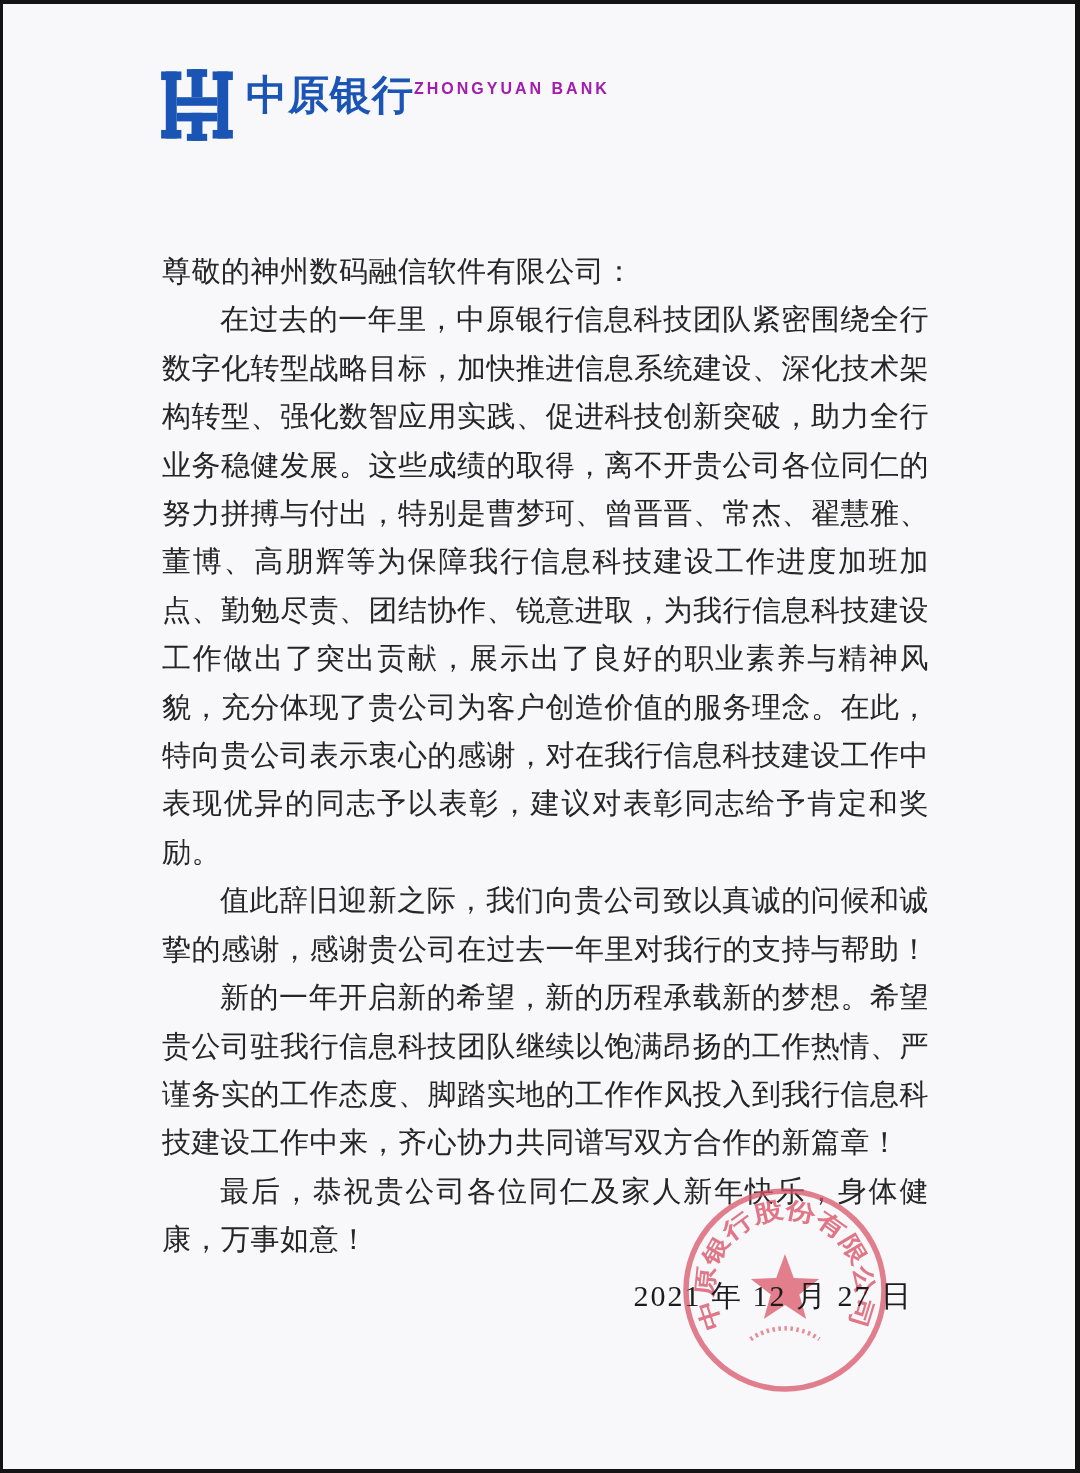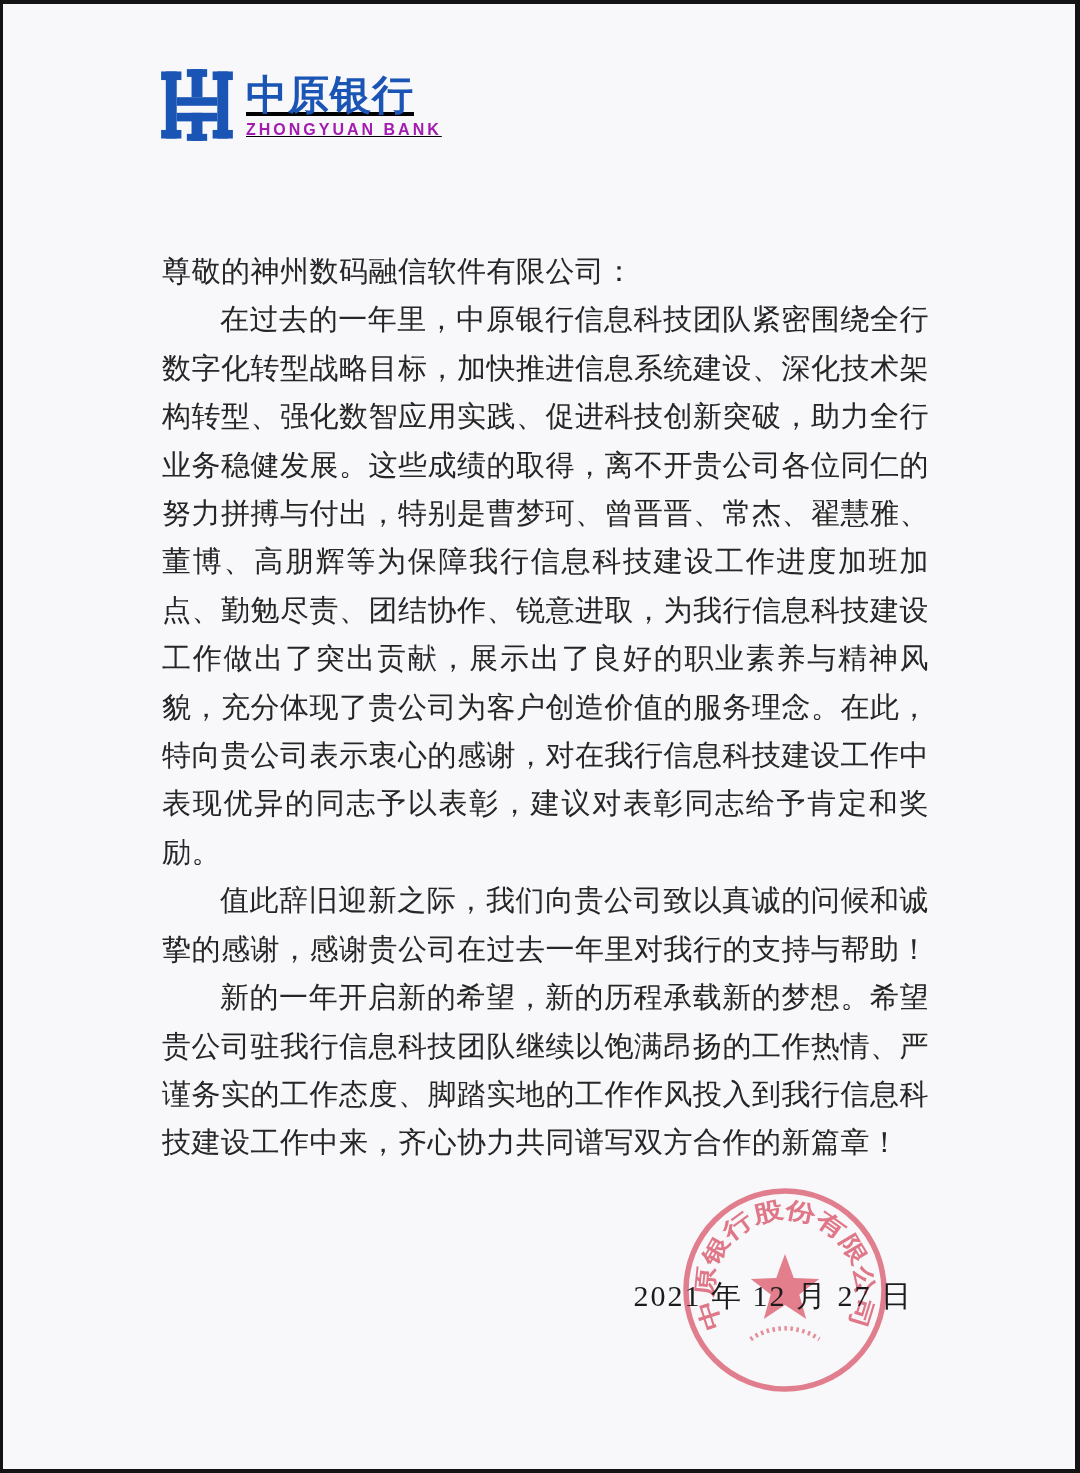--- a/index.html
+++ b/index.html
@@ -17,21 +17,21 @@
     border-width:4px 5px 4px 3px;
     border-radius:2px;
     overflow:hidden;
   }
   
   .logo-row{
     position:absolute;left:155px;top:62px;
     display:flex;align-items:flex-start;gap:10px;
   }
   .logo-icon svg{width:78px;height:78px;display:block;}
-  .logo-names{display:flex;flex-direction:column;padding-top:9px;text-decoration:underline;}
+  .logo-names{display:flex;flex-direction:row;padding-top:9px;}
   .brand-cn{
     font-family:"Liberation Sans","DejaVu Sans",sans-serif;
     font-weight:bold;color:#1a55b5;
     font-size:41px;line-height:1;letter-spacing:1px;
   }
   .brand-en{
     font-family:"Liberation Sans","DejaVu Sans",sans-serif;
     font-weight:bold;color:#a21caf;
     font-size:16px;letter-spacing:3px;margin-top:5px;
   }
@@ -93,20 +93,21 @@
       <span class="brand-en">ZHONGYUAN BANK</span>
     </div>
   </div>
 
 
   <div class="letter-body">
     <p class="salutation">尊敬的神州数码融信软件有限公司：</p>
     <p class="para">在过去的一年里，中原银行信息科技团队紧密围绕全行数字化转型战略目标，加快推进信息系统建设、深化技术架构转型、强化数智应用实践、促进科技创新突破，助力全行业务稳健发展。这些成绩的取得，离不开贵公司各位同仁的努力拼搏与付出，特别是曹梦珂、曾晋晋、常杰、翟慧雅、董博、高朋辉等为保障我行信息科技建设工作进度加班加点、勤勉尽责、团结协作、锐意进取，为我行信息科技建设工作做出了突出贡献，展示出了良好的职业素养与精神风貌，充分体现了贵公司为客户创造价值的服务理念。在此，特向贵公司表示衷心的感谢，对在我行信息科技建设工作中表现优异的同志予以表彰，建议对表彰同志给予肯定和奖励。</p>
     <p class="para">值此辞旧迎新之际，我们向贵公司致以真诚的问候和诚挚的感谢，感谢贵公司在过去一年里对我行的支持与帮助！</p>
     <p class="para">新的一年开启新的希望，新的历程承载新的梦想。希望贵公司驻我行信息科技团队继续以饱满昂扬的工作热情、严谨务实的工作态度、脚踏实地的工作作风投入到我行信息科技建设工作中来，齐心协力共同谱写双方合作的新篇章！</p>
+    <p class="para">最后，恭祝贵公司各位同仁及家人新年快乐，身体健康，万事如意！</p>
   </div>
 
   <div class="date-line">2021 年 12 月 27 日</div>
 
   <div class="stamp">
     <svg viewBox="0 0 210 210" xmlns="http://www.w3.org/2000/svg">
       <circle cx="105" cy="105" r="99" fill="none" stroke="#d9566a" stroke-width="5.5" opacity="0.85"></circle>
       <path id="sealArc" d="M 42.6,141 A 72,72 0 1 1 167.4,141" fill="none"></path>
       <text font-size="23" fill="#d9566a" font-weight="bold" opacity="0.9" font-family="Liberation Serif, DejaVu Serif, serif">
         <textPath href="#sealArc" startOffset="0" textLength="300" lengthAdjust="spacingAndGlyphs">中原银行股份有限公司</textPath>

